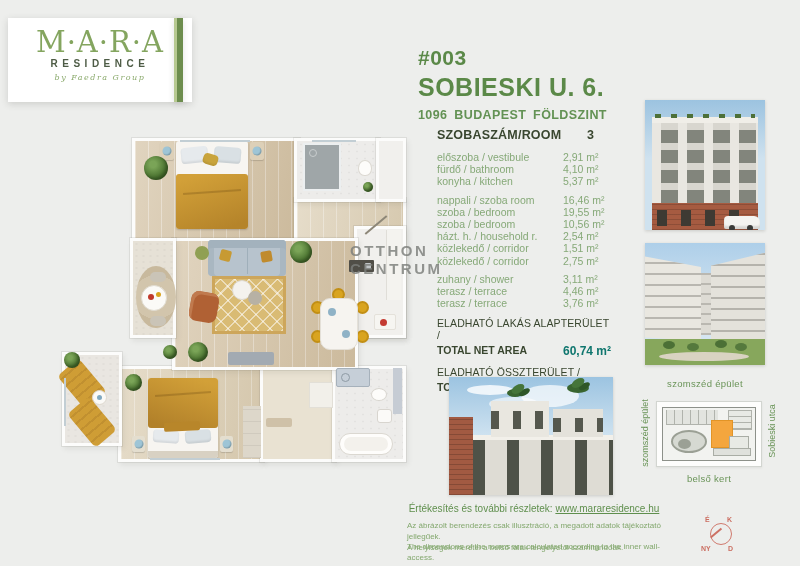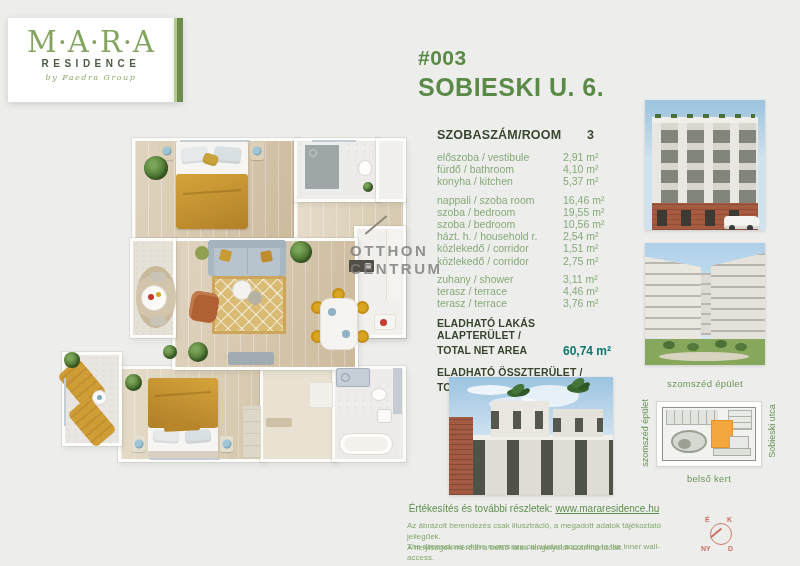--- a/index.html
+++ b/index.html
@@ -1,21 +1,21 @@
 <!DOCTYPE html>
 <html><head>
 <meta charset="utf-8">
 <style>
   *{margin:0;padding:0;box-sizing:border-box;}
   html,body{width:800px;height:566px;}
   body{font-family:"Liberation Sans",sans-serif;background:#edeeec;position:relative;overflow:hidden;}
   #page{position:relative;width:800px;height:566px;background:#edeeec;overflow:hidden;}
 
   
-  .logo-card{position:absolute;left:8px;top:18px;width:166px;height:84px;background:#ffffff;
+  .logo-card{position:absolute;left:8px;top:18px;width:184px;height:84px;background:#ffffff;
     box-shadow:0 2px 7px rgba(60,60,55,.18);text-align:center;padding-top:9px;}
   .logo-mara{font-family:"DejaVu Serif",serif;font-size:29px;line-height:30px;color:#84a55f;letter-spacing:1px;}
   .logo-res{font-size:10px;font-weight:bold;letter-spacing:4.5px;color:#4e5c46;margin-top:1px;}
   .logo-by{font-family:"DejaVu Serif",serif;font-style:italic;font-size:8px;letter-spacing:1.5px;color:#8cab6e;margin-top:4px;}
   .logo-stripe{position:absolute;left:174px;top:18px;width:9px;height:84px;
     background:linear-gradient(90deg,#b7c991 0 3px,#6d8d4e 3px);box-shadow:0 2px 6px rgba(60,60,55,.15);}
 
   
   .title-block{position:absolute;left:418px;top:46px;color:#5b8948;}
   .t-unit{font-size:21px;font-weight:bold;letter-spacing:.5px;}
@@ -23,21 +23,21 @@
   .t-city{font-size:12.5px;font-weight:bold;color:#639254;letter-spacing:.4px;word-spacing:3px;margin-top:6px;}
 
   
   .spec-table{position:absolute;left:437px;top:128px;width:176px;}
   .sp-head{display:flex;font-size:12.5px;font-weight:bold;color:#39462f;letter-spacing:.2px;margin-bottom:9px;}
   .sp-head .v{margin-left:auto;width:26px;}
   .sp-row{display:flex;font-size:10.5px;color:#86a978;height:12.2px;align-items:center;}
   .sp-row .v{margin-left:auto;width:50px;}
   .sp-row.gap{margin-top:6px;}
   .total{margin-top:8px;color:#39462f;}
-  .t-l1{font-size:10.5px;font-weight:bold;letter-spacing:.1px;}
+  .t-l1{font-size:10.5px;font-weight:normal;letter-spacing:.1px;}
   .t-l2{display:flex;font-size:10.5px;font-weight:bold;margin-top:3px;}
   .t-l2 .t-val{margin-left:auto;width:50px;font-size:12px;color:#0f766e;}
 
   
   .watermark{position:absolute;left:350px;top:240px;z-index:8;color:rgba(123,126,122,.82);line-height:1;}
   .wm-oc{font-size:57px;font-weight:bold;letter-spacing:-2px;}
   .wm-l{font-size:15px;font-weight:bold;letter-spacing:2.5px;margin-top:3px;}
 
   
   .plan{position:absolute;left:62px;top:138px;width:344px;height:330px;}
@@ -149,20 +149,21 @@
   <div class="logo-card">
     <div class="logo-mara">M·A·R·A</div>
     <div class="logo-res">RESIDENCE</div>
     <div class="logo-by">by Faedra Group</div>
   </div>
   <div class="logo-stripe"></div>
 
   <div class="title-block">
     <div class="t-unit">#003</div>
     <div class="t-street">SOBIESKI U. 6.</div>
+    <div class="t-city">1096 BUDAPEST FÖLDSZINT</div>
   </div>
 
   <div class="spec-table">
     <div class="sp-head">
       <span>SZOBASZÁM/ROOM</span>
       <span class="v">3</span>
     </div>
     <div class="sp-row">
         <span>előszoba / vestibule</span>
         <span class="v">2,91 m²</span>

